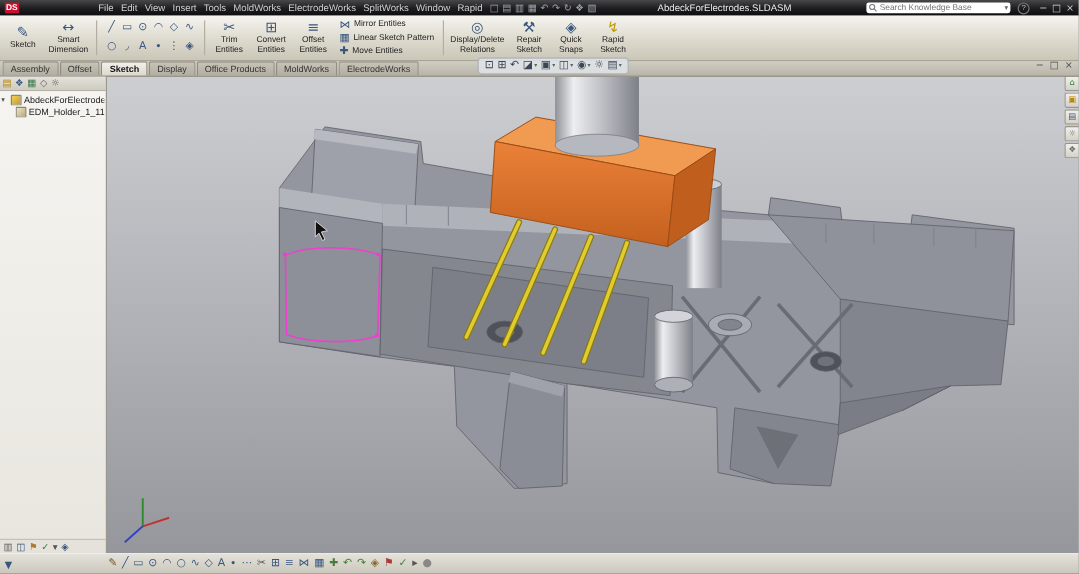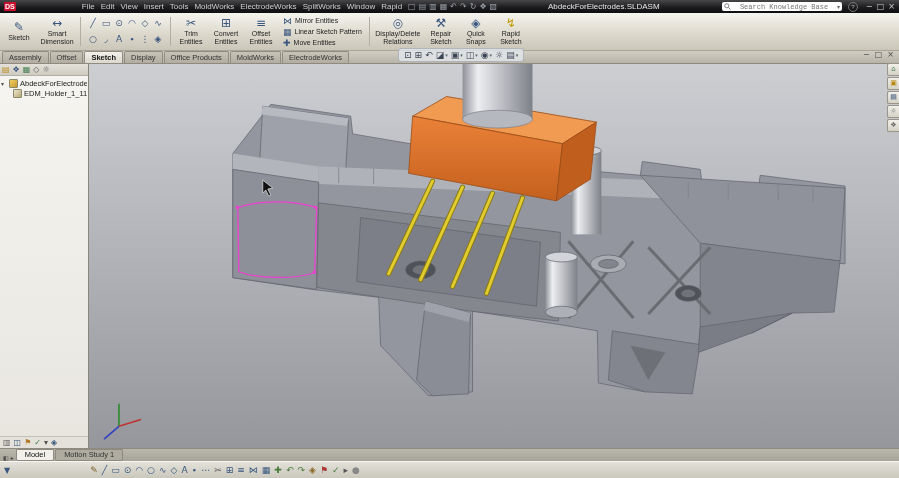--- a/index.html
+++ b/index.html
@@ -13,21 +13,21 @@
   .brand{display:flex;align-items:center;gap:2px;}
   .brand-ds{background:#c8102e;color:#fff;font-weight:bold;font-size:7px;line-height:9px;padding:0 1px;border-radius:1px;}
   .brand-name{font-weight:bold;color:#f2f2f2;letter-spacing:.3px;font-size:8px;margin-top:38px;}
   .menus{display:flex;gap:6px;color:#cfcfcf;justify-content:space-between;}
   .menu-item{cursor:default;white-space:nowrap;}
   .quick-icons{display:flex;gap:3px;color:#9aa0a8;font-size:8px;}
   .tb-sp1{flex:1;} .tb-sp2{flex:1.3;}
   .doc-title{color:#e8e8e8;white-space:nowrap;}
   .searchbox{display:flex;align-items:center;background:#fff;border-radius:2px;height:9px;width:116px;padding:0 2px;gap:2px;}
   .searchbox svg{flex:0 0 auto;}
-  .searchbox input{border:none;outline:none;flex:1;font-size:7px;color:#555;background:transparent;height:8px;padding:0;font-family:Liberation Mono, monospace;min-width:0;text-align:center;}
+  .searchbox input{border:none;outline:none;flex:1;font-size:7px;color:#555;background:transparent;height:8px;padding:0;font-family:Liberation Sans, sans-serif;min-width:0;}
   .search-caret{color:#666;font-size:6px;line-height:9px;}
   .help-btn{color:#bbb;border:1px solid #777;border-radius:50%;width:8px;height:8px;line-height:8px;text-align:center;font-size:6px;}
   .winbtns{display:flex;gap:4px;color:#d0d0d0;font-size:8px;margin-left:2px;}
   .winbtn{cursor:default;}
 
   
   .ribbon{flex:0 0 35px;height:35px;background:linear-gradient(#f5f4ef,#ddd9cd 55%,#cac6b8);
           border-bottom:1px solid #a8a498;display:flex;align-items:stretch;padding:1px 2px;gap:1px;overflow:hidden;}
   .rbtn{display:flex;flex-direction:column;align-items:center;justify-content:center;width:32px;color:#222;padding:0 1px;}
   .rbtn.w36{width:38px;} .rbtn.w46{width:48px;}
@@ -364,30 +364,20 @@
 
         <g data-name="orientation-triad" stroke-width="1.6">
           <line x1="30" y1="368" x2="30" y2="345" stroke="#2d8a2d"></line>
           <line x1="30" y1="368" x2="52" y2="361" stroke="#c03232"></line>
           <line x1="30" y1="368" x2="15" y2="381" stroke="#3242c0"></line>
         </g>
       </svg>
     </div>
   </div>
 
-  <div class="bottomtabs" data-name="model-tabs-bar">
-    <span data-name="tab-nav">
-      
-    <span class="btnav icon" data-name="tab-splitter-icon">◧</span><span class="btnav icon" data-name="tab-scroll-icon">▸</span></span>
-    <span data-name="model-tabs" style="display:flex;gap:1px;">
-
-    <span class="btab" data-name="tab-model" data-active="true">Model</span>
-        <span class="btab" data-name="tab-motion-study-1" data-active="false">Motion Study 1</span>
-      </span>
-  </div>
 
   <div class="statusbar" data-name="status-bar">
     <span class="sb-first icon" data-name="selection-filter-icon">▼</span>
     <div class="sb-icons" data-name="docked-sketch-toolbar">
 
     <span class="sbicon icon" data-name="sketch-tool-icon" style="color: rgb(122, 90, 42);">✎</span>
         <span class="sbicon icon" data-name="line-tool-icon" style="color: rgb(56, 86, 126);">╱</span>
         <span class="sbicon icon" data-name="rectangle-tool-icon" style="color: rgb(56, 86, 126);">▭</span>
         <span class="sbicon icon" data-name="circle-tool-icon" style="color: rgb(56, 86, 126);">⊙</span>
         <span class="sbicon icon" data-name="arc-tool-icon" style="color: rgb(56, 86, 126);">◠</span>

